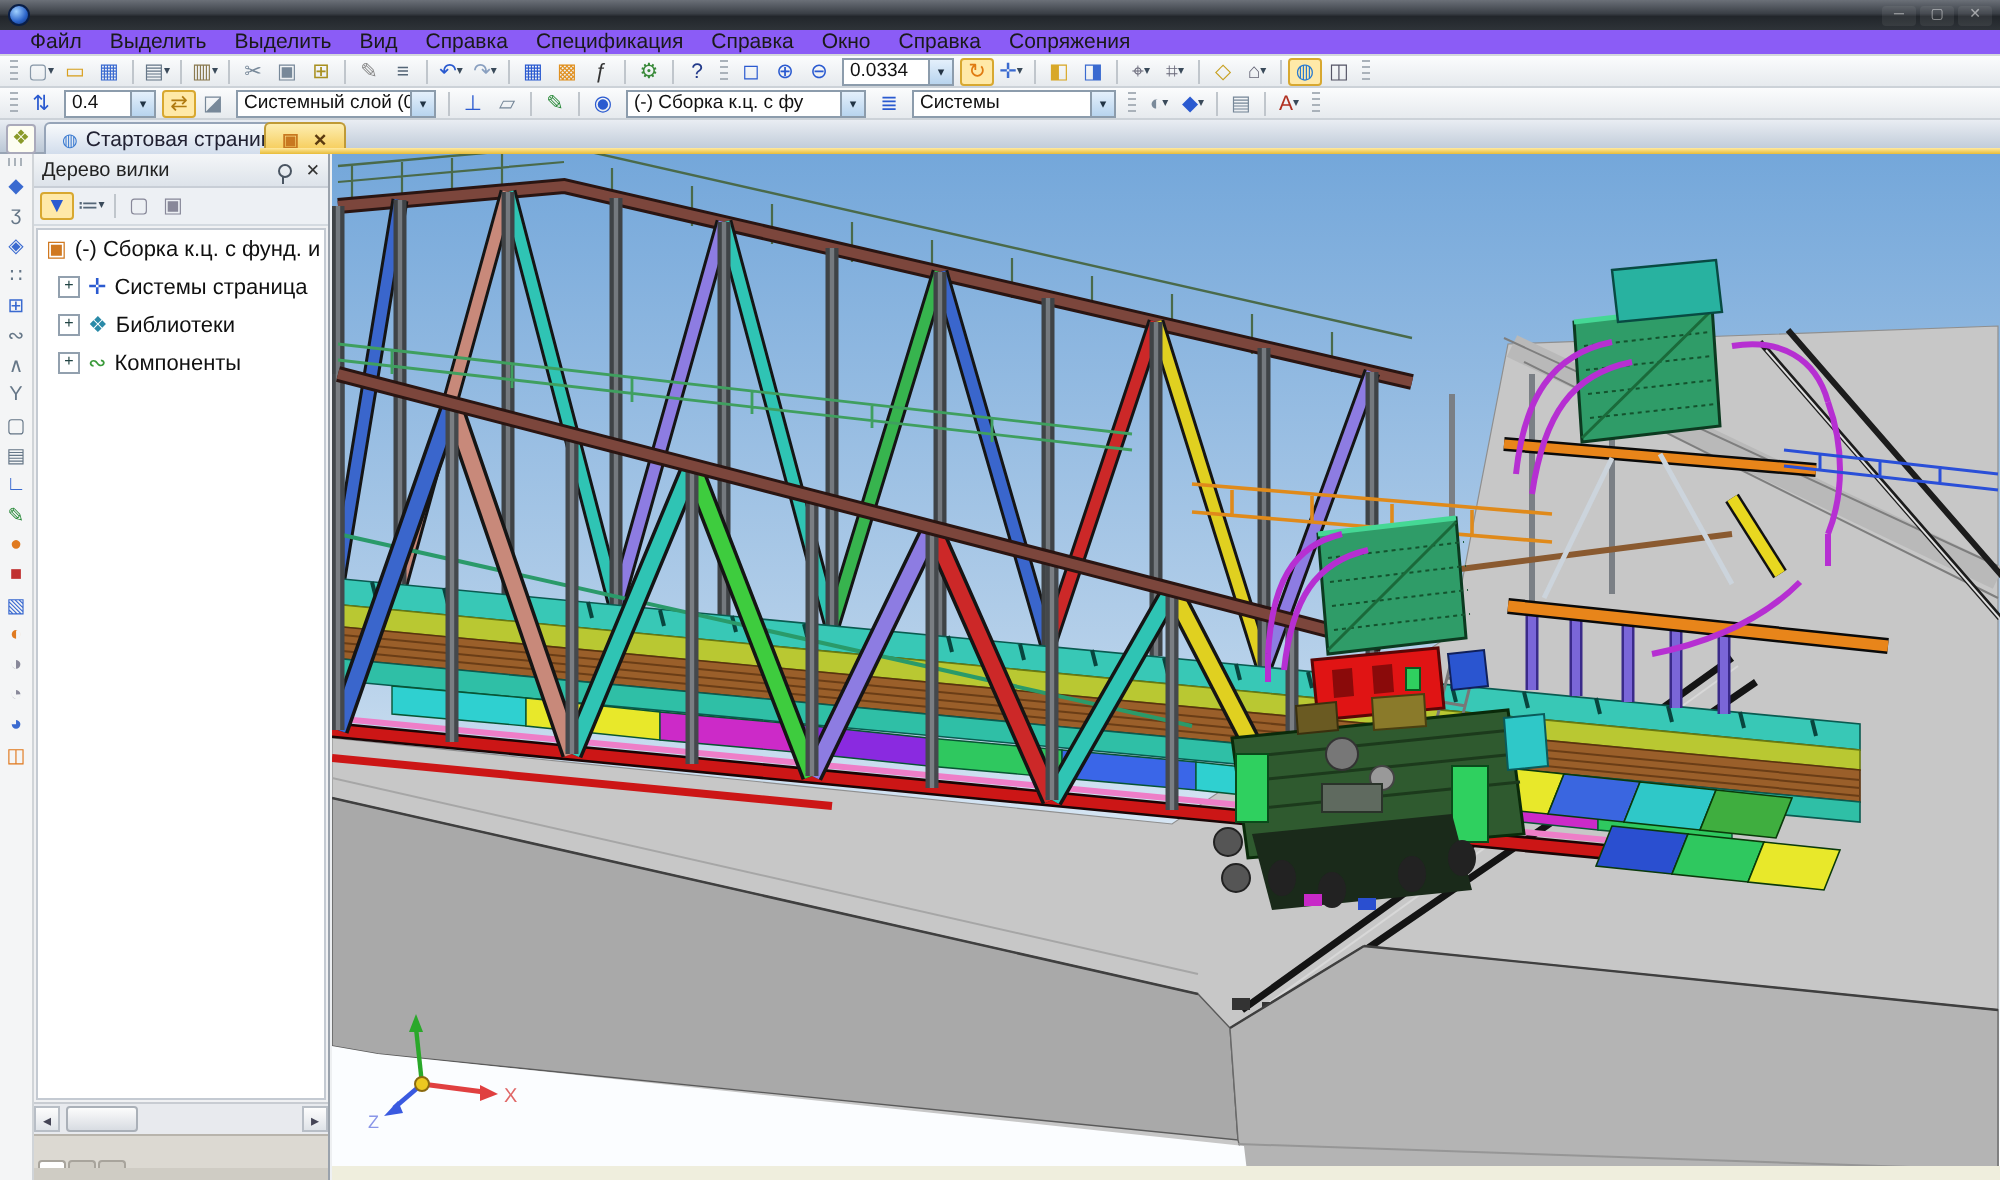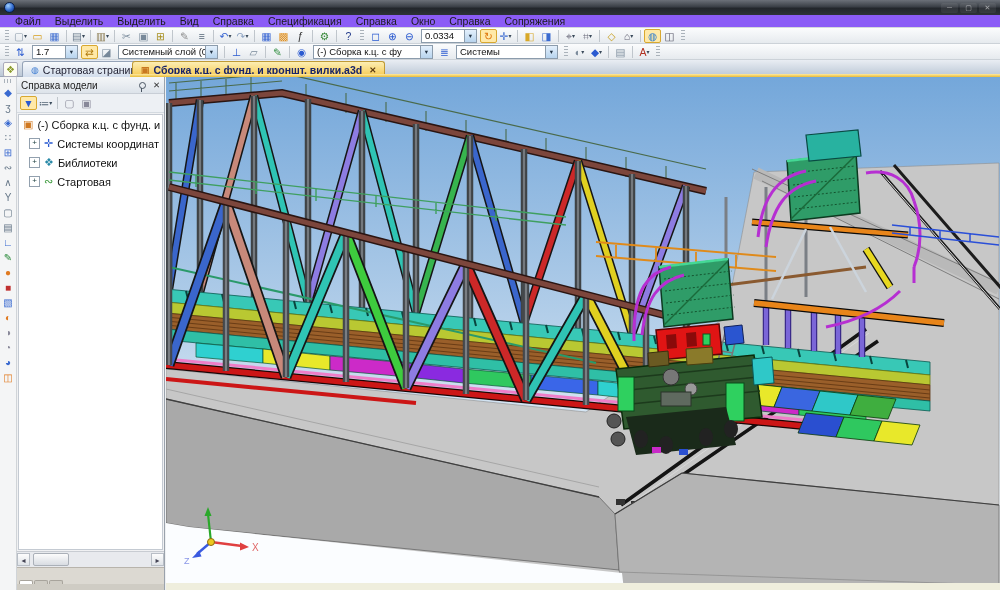--- a/index.html
+++ b/index.html
@@ -243,21 +243,21 @@
   </div>
 
   <div id="toolbar2" class="tbar">
     <span class="tgroup">
       <span class="tgrip"></span>
         <span class="tbtn">
           <span class="g" style="color: rgb(42, 90, 208);">⇅</span>
         </span>
     </span>
     <span class="combo" style="width:46px">
-      <span class="cval" style="flex:1">1.7</span>
+      <span class="cval" style="flex:1">0.4</span>
         <span class="cdd">▾</span>
     </span>
     <span class="tgroup">
       <span class="tbtn hl">
           <span class="g" style="color: rgb(176, 122, 16);">⇄</span>
         </span>
         <span class="tbtn">
           <span class="g" style="color: rgb(119, 136, 153);">◪</span>
         </span>
     </span>
@@ -319,21 +319,20 @@
   </div>
 
   <div id="tabbar">
     <span id="tabicon">❖</span>
     <span class="tab" id="tab-start">
       <span class="tabico" style="color:#3a7ad0">◍</span>
       <span>Стартовая страница</span>
     </span>
     <span class="tab" id="tab-doc">
       <span class="tabico" style="color:#c87820">▣</span>
-      <span>Сборка к.ц. с фунд. и кроншт. вилки.a3d</span>
       <span class="tabclose">✕</span>
     </span>
     <span id="goldstrip"></span>
   </div>
 
   <div id="lstrip">
     <span class="tgrip" style="display:block"></span>
     <span>
       <span class="vbtn">
           <span class="g" style="color: rgb(58, 106, 208);">◆</span>
@@ -374,21 +373,21 @@
         </span><span class="vbtn">
           <span class="g" style="color: rgb(58, 106, 208);">◕</span>
         </span><span class="vbtn">
           <span class="g" style="color: rgb(224, 122, 32);">◫</span>
         </span>
     </span>
   </div>
 
   <div id="panel">
     <div id="phead">
-      <span>Справка модели</span>
+      <span>Дерево вилки</span>
       <span class="sp"></span>
       <span class="pin"></span>
       <span class="pclose">✕</span>
     </div>
     <div id="ptools">
       <span class="tbtn hl">
           <span class="g" style="color: rgb(42, 90, 208);">▼</span>
         </span>
         <span class="tbtn">
           <span class="g" style="color: rgb(85, 102, 119);">≔</span>
@@ -404,29 +403,29 @@
     </div>
     <div id="tree">
       <div class="trow root">
         <span class="ticon" style="color:#d07820">▣</span>
         <span class="tlabel">(-) Сборка к.ц. с фунд. и кроншт. в</span>
       </div>
       <span>
         <div class="trow child">
             <span class="texp">+</span>
             <span class="ticon" style="color: rgb(42, 90, 208);">✛</span>
-            <span class="tlabel">Системы координат</span>
+            <span class="tlabel">Системы страница</span>
           </div><div class="trow child">
             <span class="texp">+</span>
             <span class="ticon" style="color: rgb(42, 138, 168);">❖</span>
             <span class="tlabel">Библиотеки</span>
           </div><div class="trow child">
             <span class="texp">+</span>
             <span class="ticon" style="color: rgb(58, 154, 58);">∾</span>
-            <span class="tlabel">Стартовая</span>
+            <span class="tlabel">Компоненты</span>
           </div>
       </span>
     </div>
     <div id="pscroll">
       <span class="sbtn">◂</span>
       <span id="sthumb"></span>
       <span id="strack"></span>
       <span class="sbtn">▸</span>
     </div>
     <div id="btabs">

